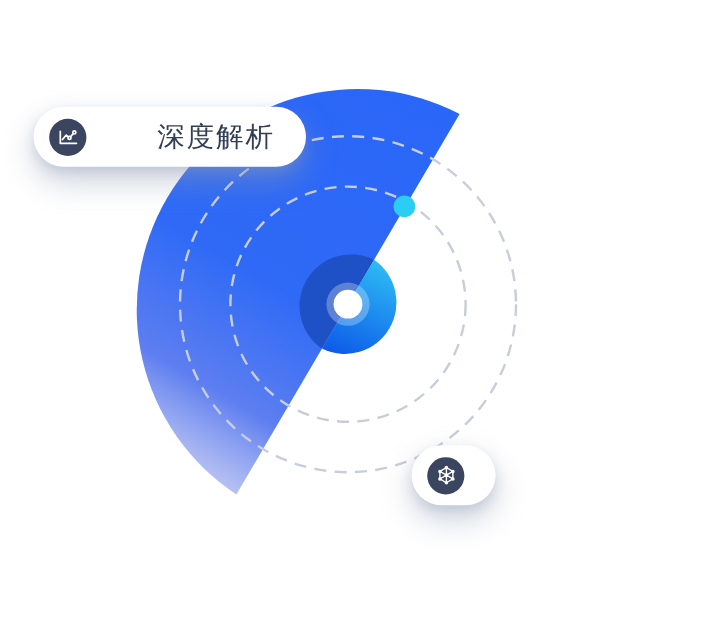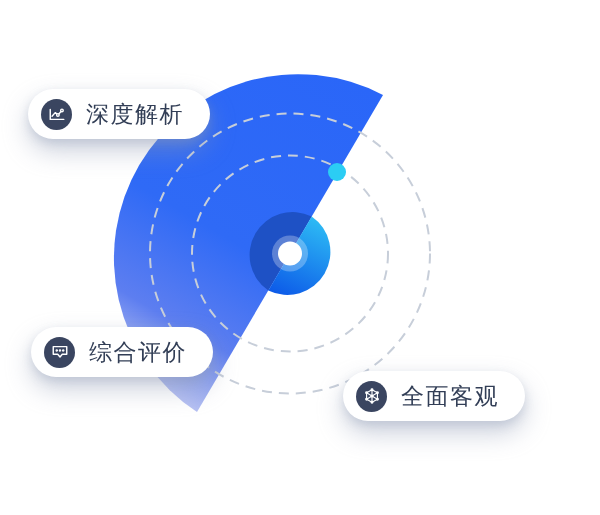--- a/index.html
+++ b/index.html
@@ -35,20 +35,21 @@
     display:flex;align-items:center;justify-content:center;
     flex:0 0 auto;
   }
   .pill-icon svg{display:block;}
   .pill-label{
     font-size:23px;
     letter-spacing:1.5px;
     color:#323e56;
     font-weight:500;
     white-space:nowrap;
+    margin-left:45px;
   }
   #pill-deep{left:28px;top:89px;}
   #pill-multi{left:410px;top:208px;}
   #pill-eval{left:31px;top:327px;}
   #pill-objective{left:343px;top:371px;}
 </style>
 </head>
 <body>
 
 <div class="stage">
@@ -88,44 +89,32 @@
         <path d="M -7.5,-5 L -7.5,6 L 7.5,6"></path>
         <path d="M -5.5,2.5 L -2,-1.5 L 1,1 L 5.5,-4"></path>
         <circle cx="1" cy="1" r="1.4" fill="#3a4560"></circle>
         <circle cx="5.5" cy="-4" r="1.4" fill="#3a4560"></circle>
       </svg>
     </span>
     <span class="pill-label">深度解析</span>
   </div>
 
 
-  <div class="pill" id="pill-eval">
-    <span class="pill-icon">
-      <svg width="18" height="18" viewBox="-10 -10 20 20" fill="none" stroke="#ffffff" stroke-width="1.6" stroke-linecap="round" stroke-linejoin="round">
-        <path d="M -7.5,-6 L 7.5,-6 L 7.5,2.5 L 2.5,2.5 L 0,5.5 L -2.5,2.5 L -7.5,2.5 Z"></path>
-        <circle cx="-3.6" cy="-1.7" r="0.6" fill="#ffffff"></circle>
-        <circle cx="0" cy="-1.7" r="0.6" fill="#ffffff"></circle>
-        <circle cx="3.6" cy="-1.7" r="0.6" fill="#ffffff"></circle>
-      </svg>
-    </span>
-    <span class="pill-label">综合评价</span>
-  </div>
 
   <div class="pill" id="pill-objective">
     <span class="pill-icon">
       <svg width="18" height="18" viewBox="-10 -10 20 20" fill="none" stroke="#ffffff" stroke-width="1.3" stroke-linecap="round" stroke-linejoin="round">
         <path d="M 0,-7 L 6,-3.5 L 6,3.5 L 0,7 L -6,3.5 L -6,-3.5 Z"></path>
         <path d="M 0,-7 L 0,7"></path>
         <path d="M -6,-3.5 L 6,3.5"></path>
         <path d="M 6,-3.5 L -6,3.5"></path>
         <circle cx="0" cy="0" r="1.1" fill="#ffffff"></circle>
         <circle cx="0" cy="-7" r="1" fill="#ffffff"></circle>
         <circle cx="0" cy="7" r="1" fill="#ffffff"></circle>
         <circle cx="-6" cy="-3.5" r="1" fill="#ffffff"></circle>
         <circle cx="6" cy="-3.5" r="1" fill="#ffffff"></circle>
         <circle cx="-6" cy="3.5" r="1" fill="#ffffff"></circle>
         <circle cx="6" cy="3.5" r="1" fill="#ffffff"></circle>
       </svg>
     </span>
-    <span class="pill-label">全面客观</span>
   </div>
 
 </div>
 
 </body></html>

